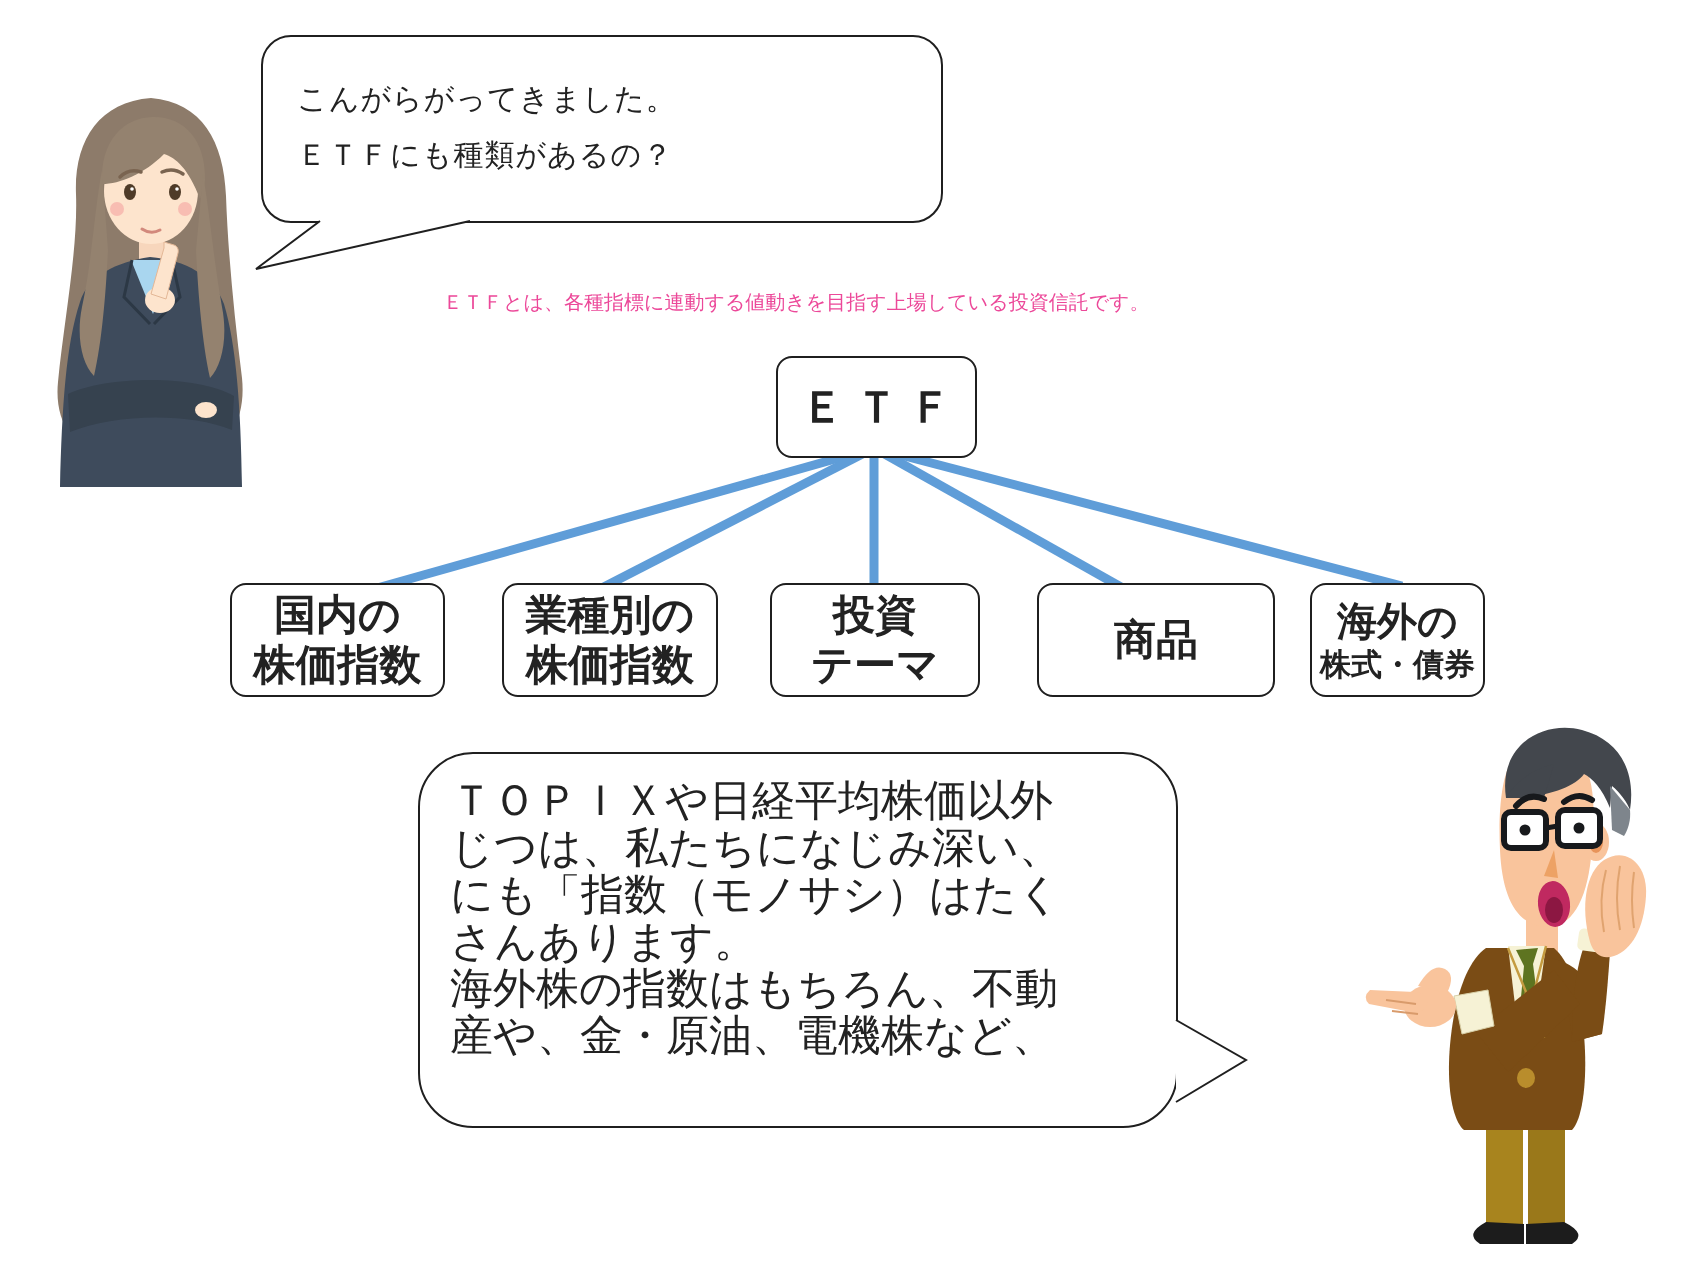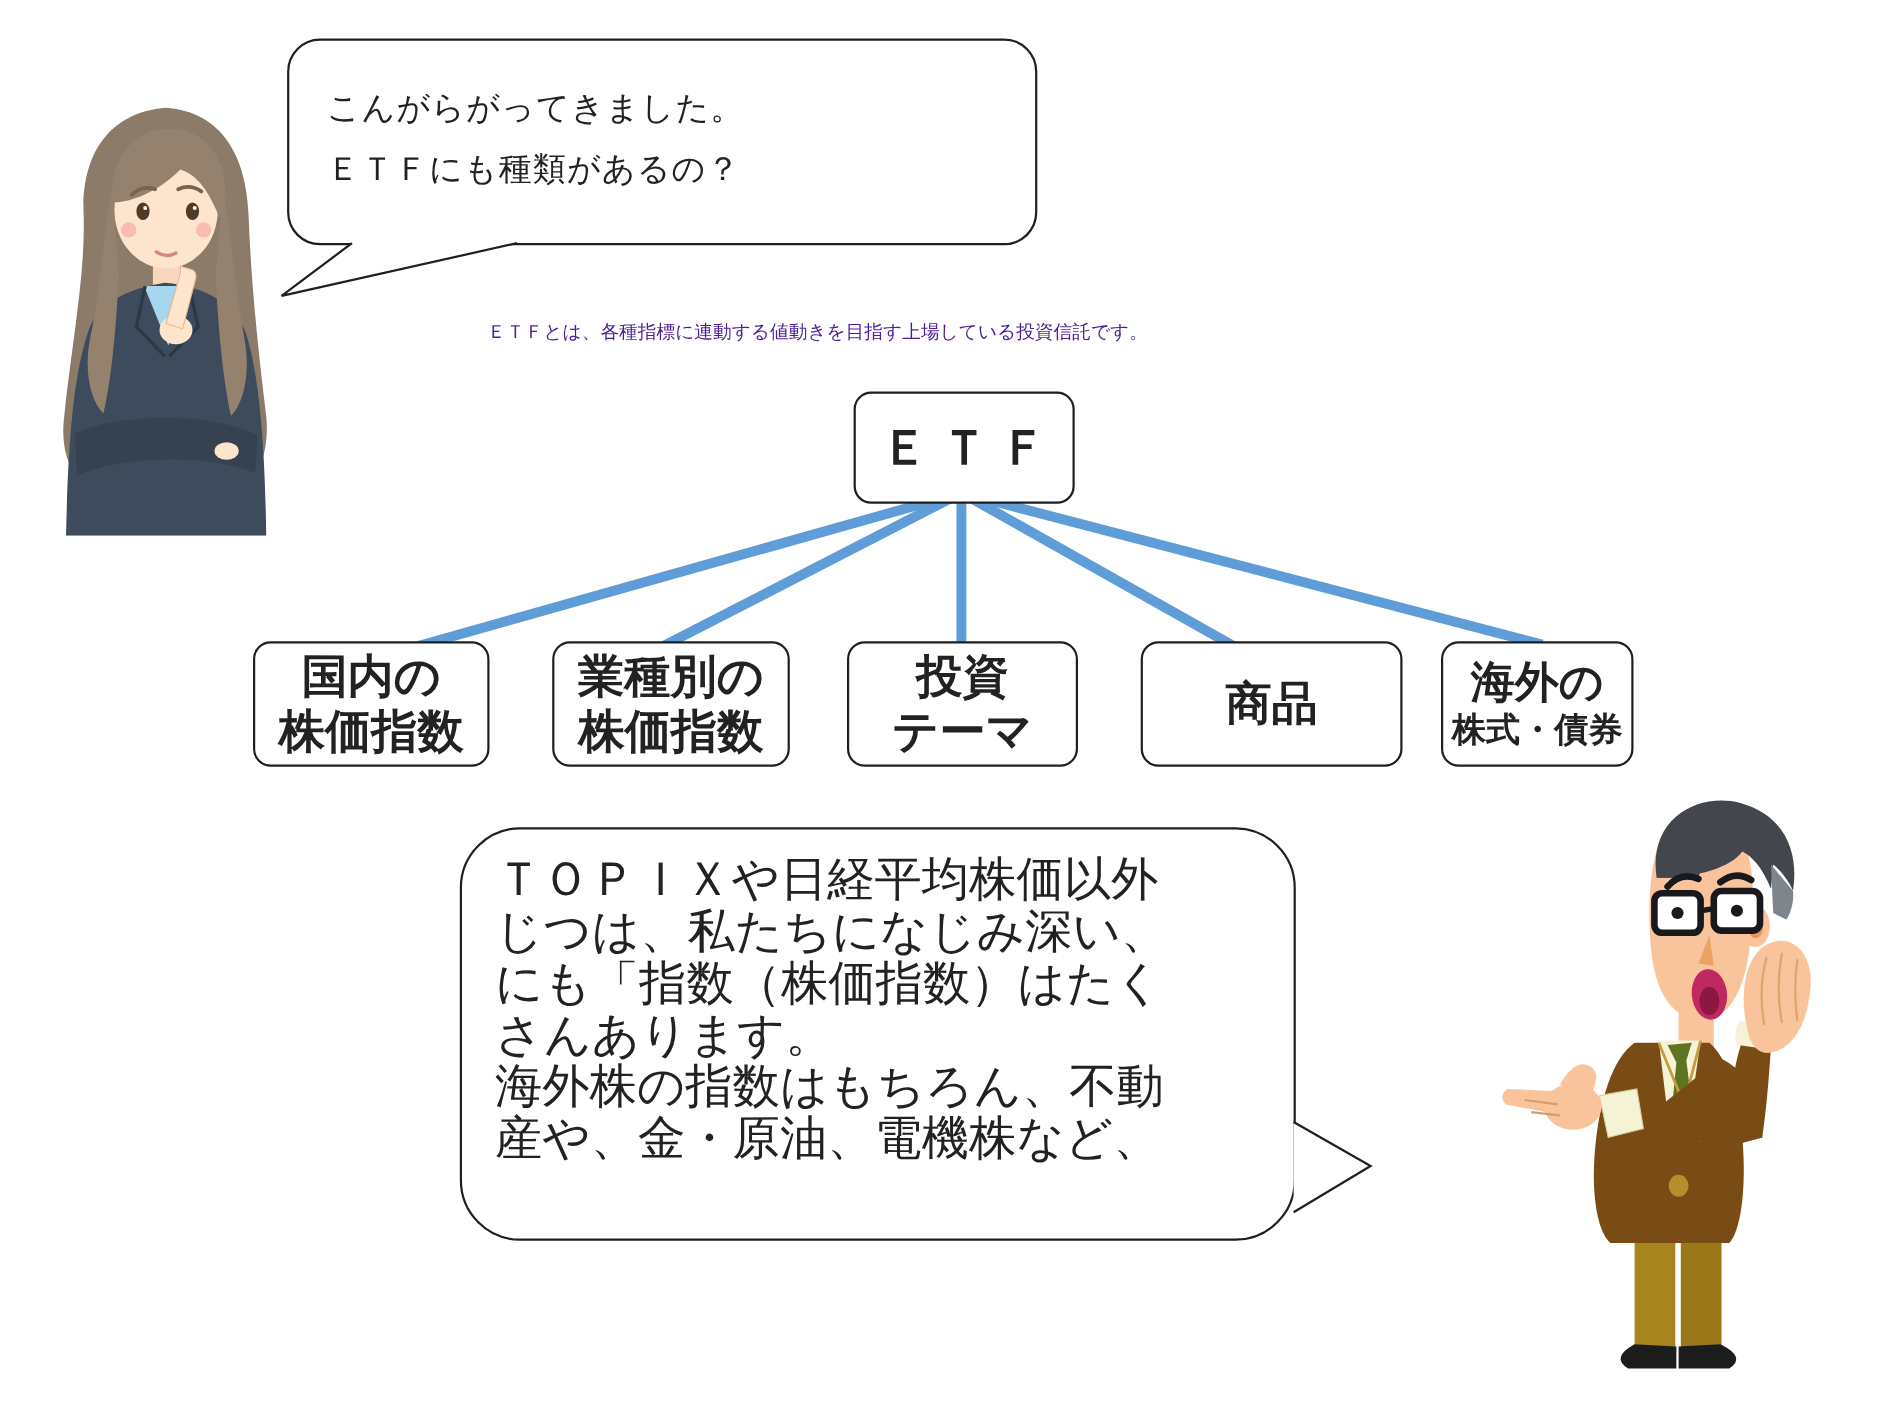--- a/index.html
+++ b/index.html
@@ -21,22 +21,22 @@
     margin-left:48px;
   }
   .bubble-bottom{
     left:418px;top:752px;width:760px;height:376px;border-radius:55px;
     padding:23px 0 0 30px;font-size:43px;line-height:47px;
     font-weight:400;
   }
   .tail{position:absolute;overflow:visible;}
   
   .intro{
-    position:absolute;left:443px;top:286px;font-size:17px;line-height:32px;
-    color:#4c1d95;white-space:nowrap;
+    position:absolute;left:443px;top:286px;font-size:20px;line-height:32px;
+    color:#ec4899;white-space:nowrap;
   }
   
   .node{
     position:absolute;border:2.5px solid #1f1f1f;border-radius:16px;
     background:#fff;box-sizing:border-box;display:flex;flex-direction:column;
     align-items:center;justify-content:center;text-align:center;
   }
   .root-box{
     left:776px;top:356px;width:201px;height:102px;border-width:2px;
     font-size:44px;font-weight:bold;letter-spacing:10px;
@@ -122,21 +122,21 @@
     <span class="l2"></span>
   </div>
   <div class="node child c5" style="left:1310px;width:175px;">
     <span class="l1">海外の</span>
     <span class="l2">株式・債券</span>
   </div>
 
   <div class="bubble bubble-bottom">
     <div>ＴＯＰＩＸや日経平均株価以外</div>
     <div>じつは、私たちになじみ深い、</div>
-    <div>にも「指数（株価指数）はたく</div>
+    <div>にも「指数（モノサシ）はたく</div>
     <div>さんあります。</div>
     <div>海外株の指数はもちろん、不動</div>
     <div>産や、金・原油、電機株など、</div>
   </div>
   <svg class="tail" style="left:1174px;top:1018px;" width="82" height="86" viewBox="0 0 82 86">
     <path d="M2,2 L72,42 L2,84 Z" fill="#ffffff"></path>
     <path d="M2,2 L72,42 L2,84" fill="none" stroke="#1f1f1f" stroke-width="2"></path>
   </svg>
 
   <svg class="figure" style="left:1358px;top:700px;" width="300" height="558" viewBox="0 0 300 558">

